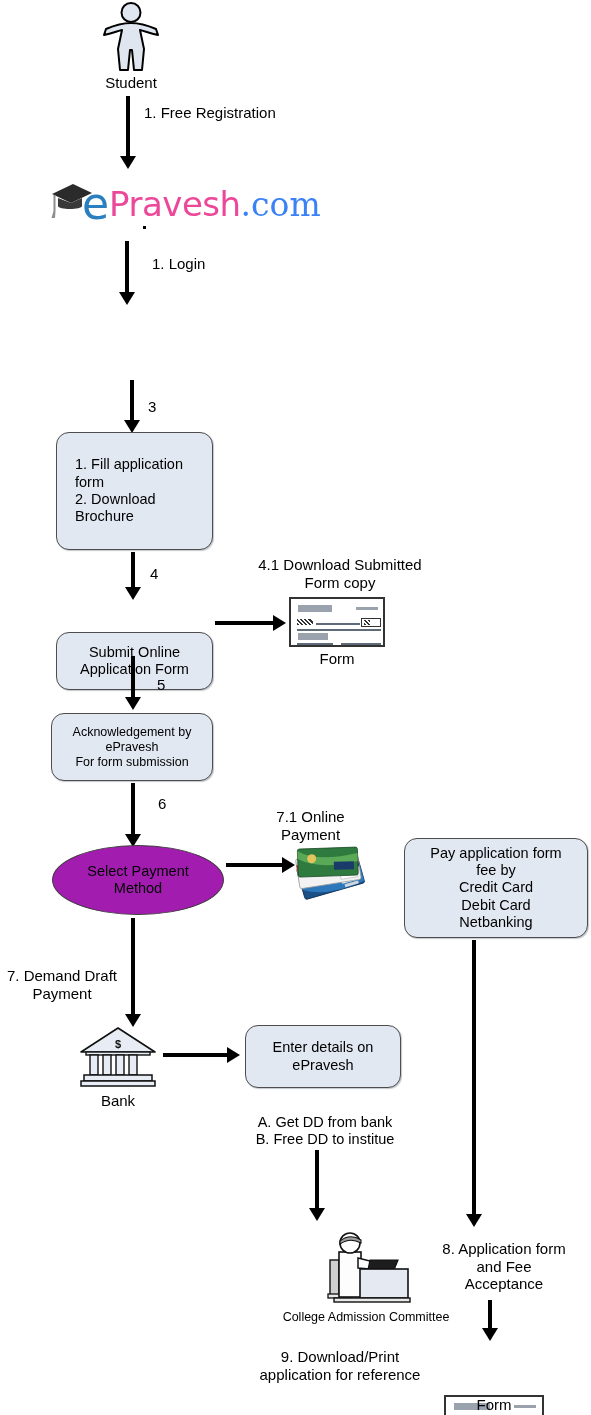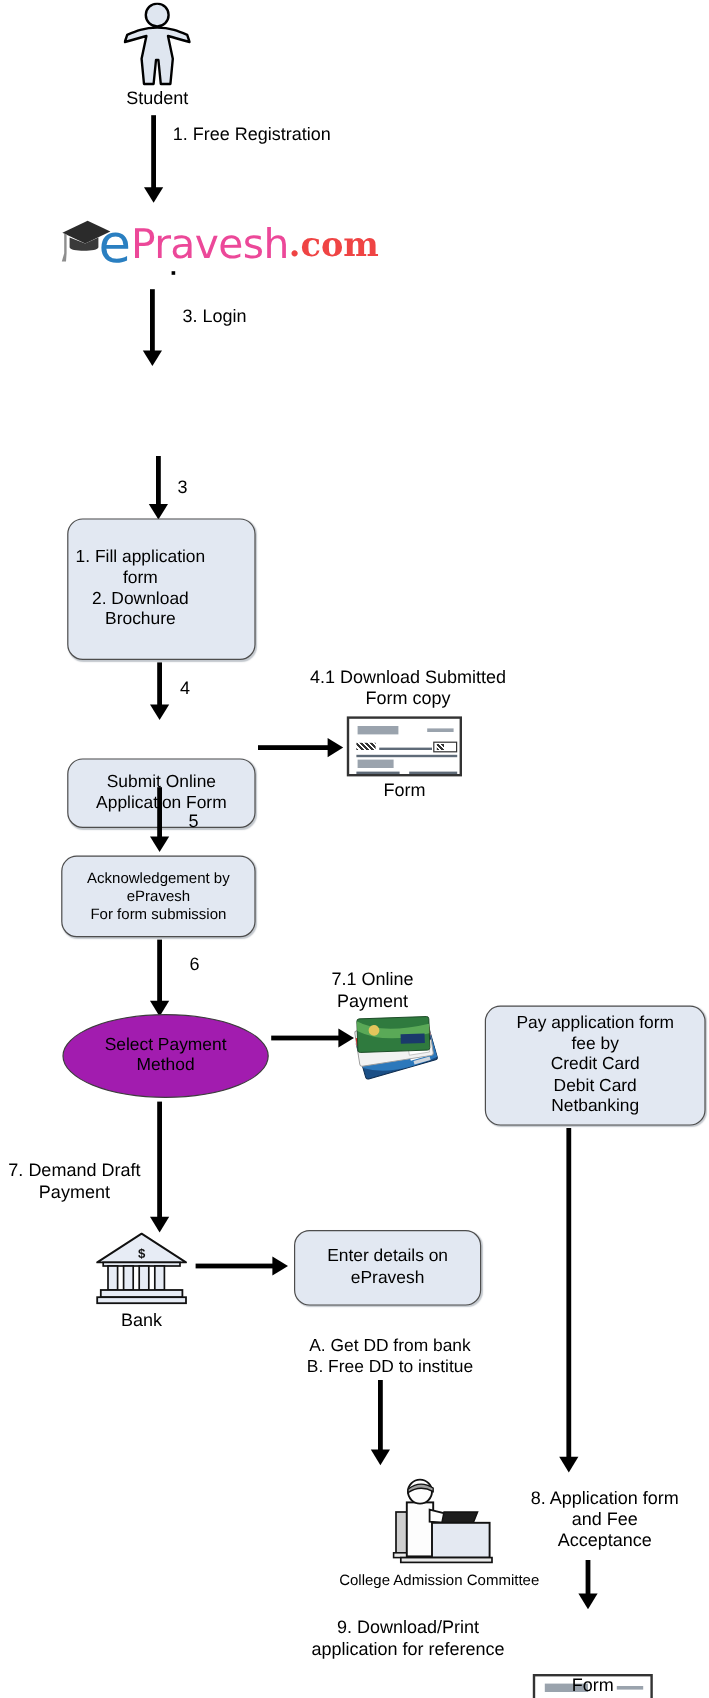--- a/index.html
+++ b/index.html
@@ -29,22 +29,22 @@
     display: flex;
     align-items: center;
     justify-content: center;
     text-align: center;
     line-height: 1.2;
     color: #000;
     box-shadow: 1px 1px 1px rgba(120,130,145,0.45);
   }
   .proc-box.left-align {
     justify-content: flex-start;
-    text-align: center;
-    padding-left: 6px;
+    text-align: left;
+    padding-left: 18px;
   }
   .ellipse {
     box-sizing: border-box;
     background: #a21caf;
     border: 1.4px solid #3d3d3d;
     border-radius: 50%;
     display: flex;
     align-items: center;
     justify-content: center;
     text-align: center;
@@ -119,24 +119,24 @@
     line-height: 1;
   }
   .logo-pravesh {
     color: #ec4899;
     font-family: "DejaVu Sans", sans-serif;
     font-size: 34px;
     line-height: 1;
     letter-spacing: -0.5px;
   }
   .logo-com {
-    color: #ef4444;
+    color: #3b82f6;
     font-family: "DejaVu Serif", serif;
-    font-size: 28px;
-    font-weight: bold;
+    font-size: 33px;
+    font-weight: normal;
     line-height: 1;
   }
 </style>
 </head>
 <body>
 
 <div id="canvas">
 
   <div class="abs" style="left:103px; top:2px; width:56px; height:70px;">
     <svg width="56" height="70" viewBox="0 0 56 70">
@@ -162,21 +162,21 @@
     </span>
     <span style="display:inline-block; width:34px;"></span>
     <span class="logo-e">e</span>
     <span class="logo-pravesh">Pravesh</span>
     <span class="logo-com">.com</span>
   </div>
   <div class="abs" style="left:143px; top:226px; width:3px; height:3px; background:#000;"></div>
 
   <div class="abs v-line" style="left:125px; top:241px; height:53px;"></div>
   <div class="abs arrow-down" style="left:118.5px; top:292px;"></div>
-  <div class="abs label lbl-l" style="left:152px; top:255px; width:120px; font-size:15px;">3. Login</div>
+  <div class="abs label lbl-l" style="left:152px; top:255px; width:120px; font-size:15px;">1. Login</div>
 
 
   <div class="abs v-line" style="left:130px; top:380px; height:44px;"></div>
   <div class="abs arrow-down" style="left:123.5px; top:420px;"></div>
   <div class="abs label lbl-l" style="left:148px; top:398px; width:30px; font-size:15px;">3</div>
 
   <div class="abs proc-box left-align" style="left:56px; top:432px; width:157px; height:118px; font-size:14.5px;">
     <span style="white-space:pre-line;">1. Fill application
 form
 2. Download

